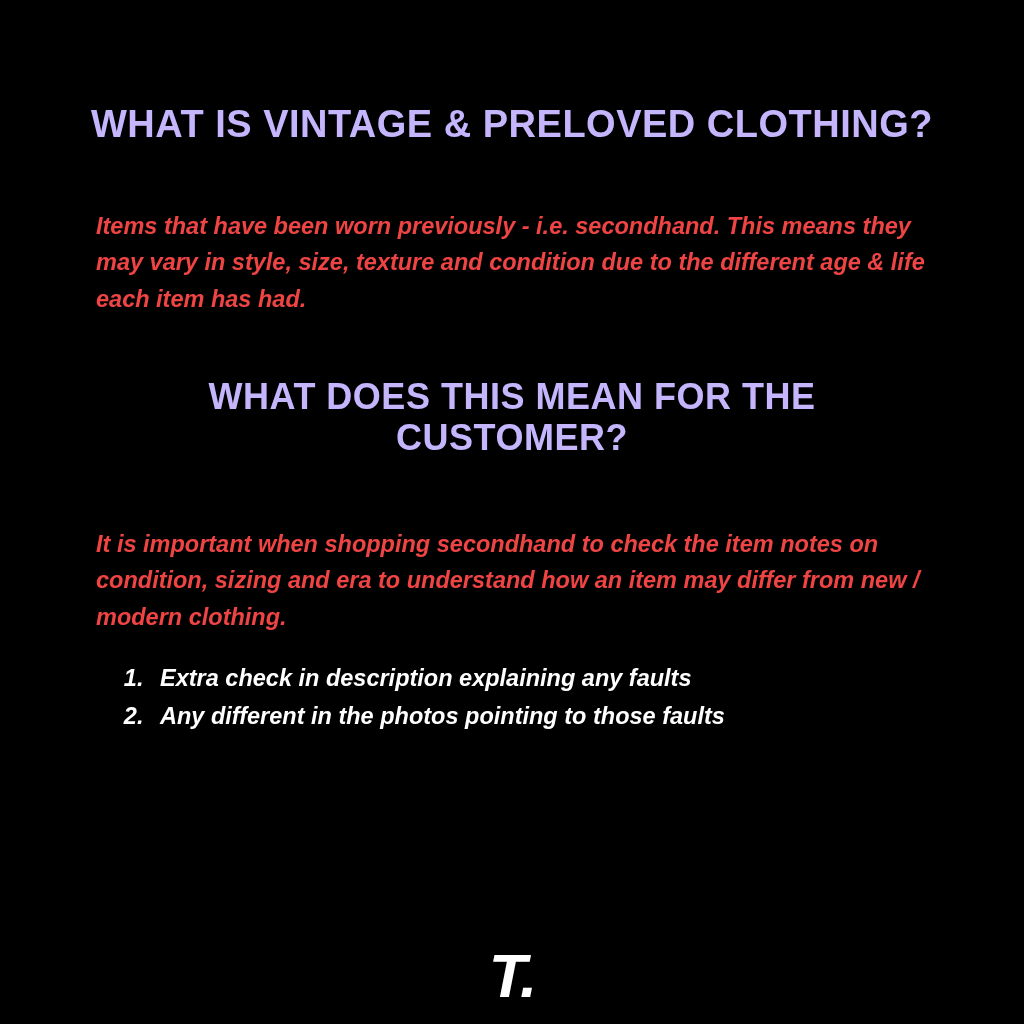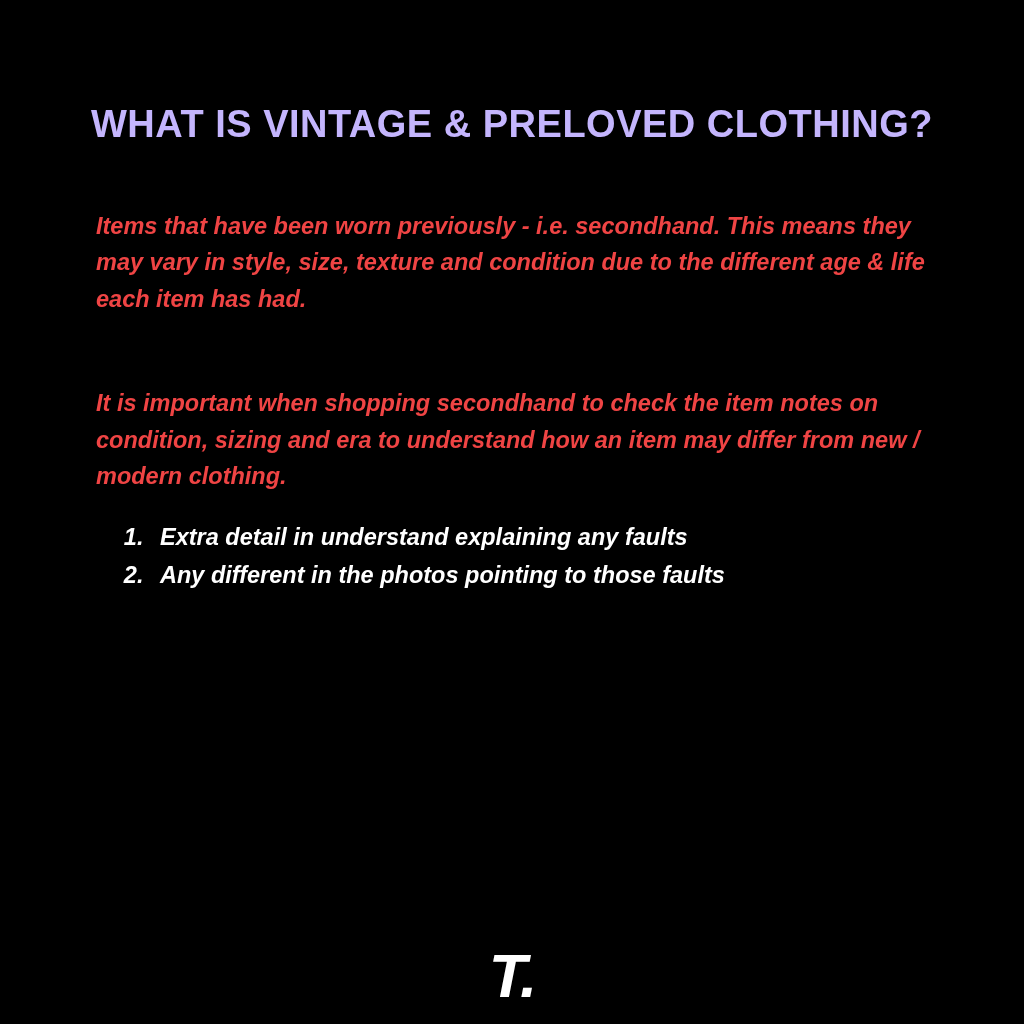--- a/index.html
+++ b/index.html
@@ -88,26 +88,27 @@
 </style>
 </head>
 <body>
 
 <div class="page">
 
   <h1 class="heading h-main">WHAT IS VINTAGE &amp; PRELOVED CLOTHING?</h1>
 
   <p class="body-text block-1">Items that have been worn previously - i.e. secondhand. This means they may vary in style, size, texture and condition due to the different age &amp; life each item has had.</p>
 
+  <h2 class="heading h-second">WHAT DOES THIS MEAN FOR THE CUSTOMER?</h2>
 
   <p class="body-text block-2">It is important when shopping secondhand to check the item notes on condition, sizing and era to understand how an item may differ from new / modern clothing.</p>
 
 
   <ol class="list">
-    <li>Extra detail in understand explaining any faults</li>
+    <li>Extra check in description explaining any faults</li>
     <li>Any different in the photos pointing to those faults</li>
   </ol>
 
   <div class="logo">
     <span class="logo-mark">T.</span>
   </div>
 
 </div>
 
 </body></html>

